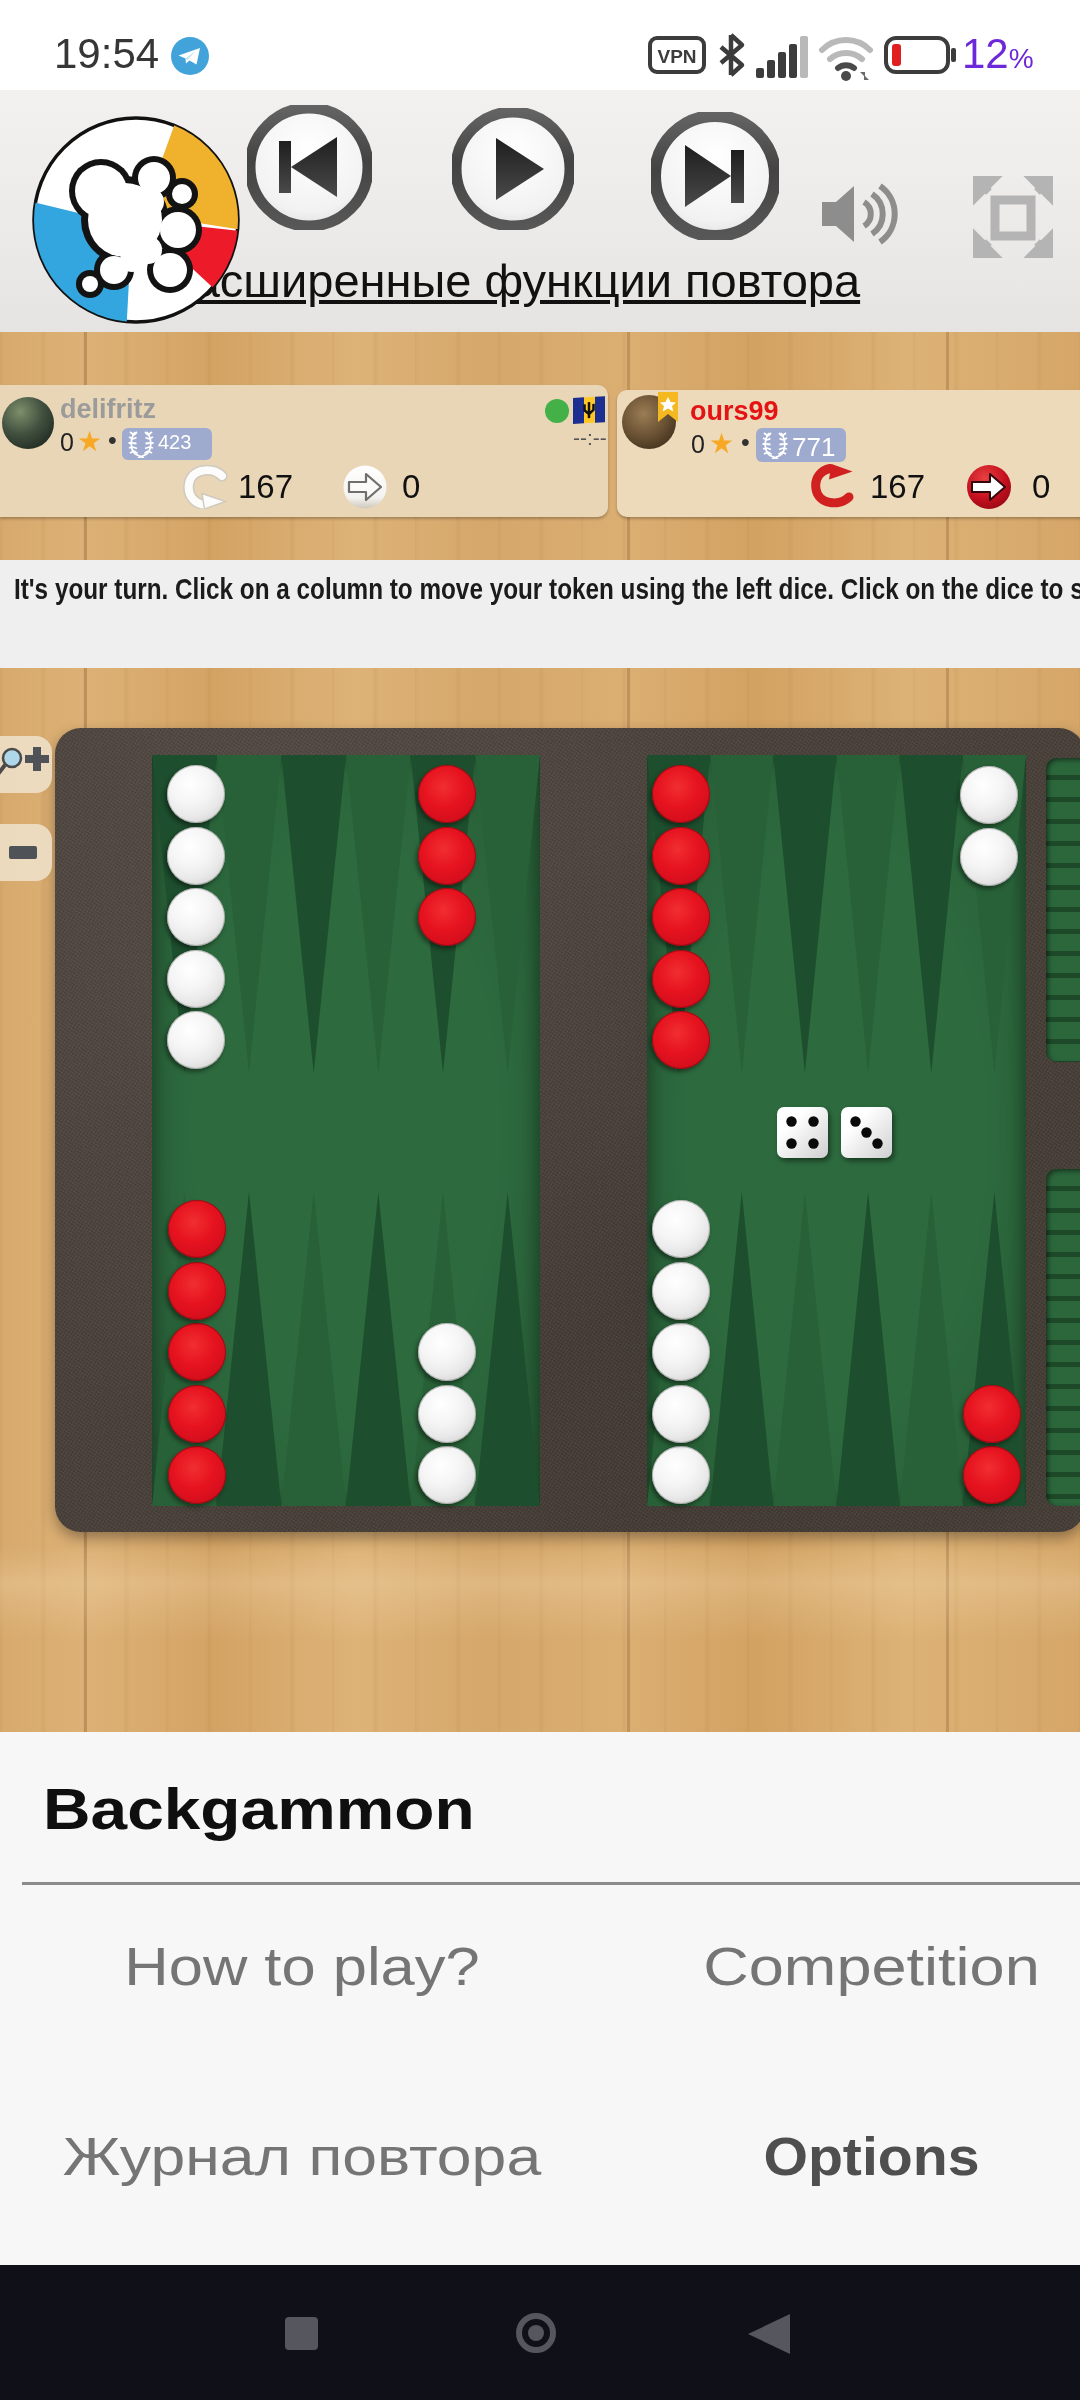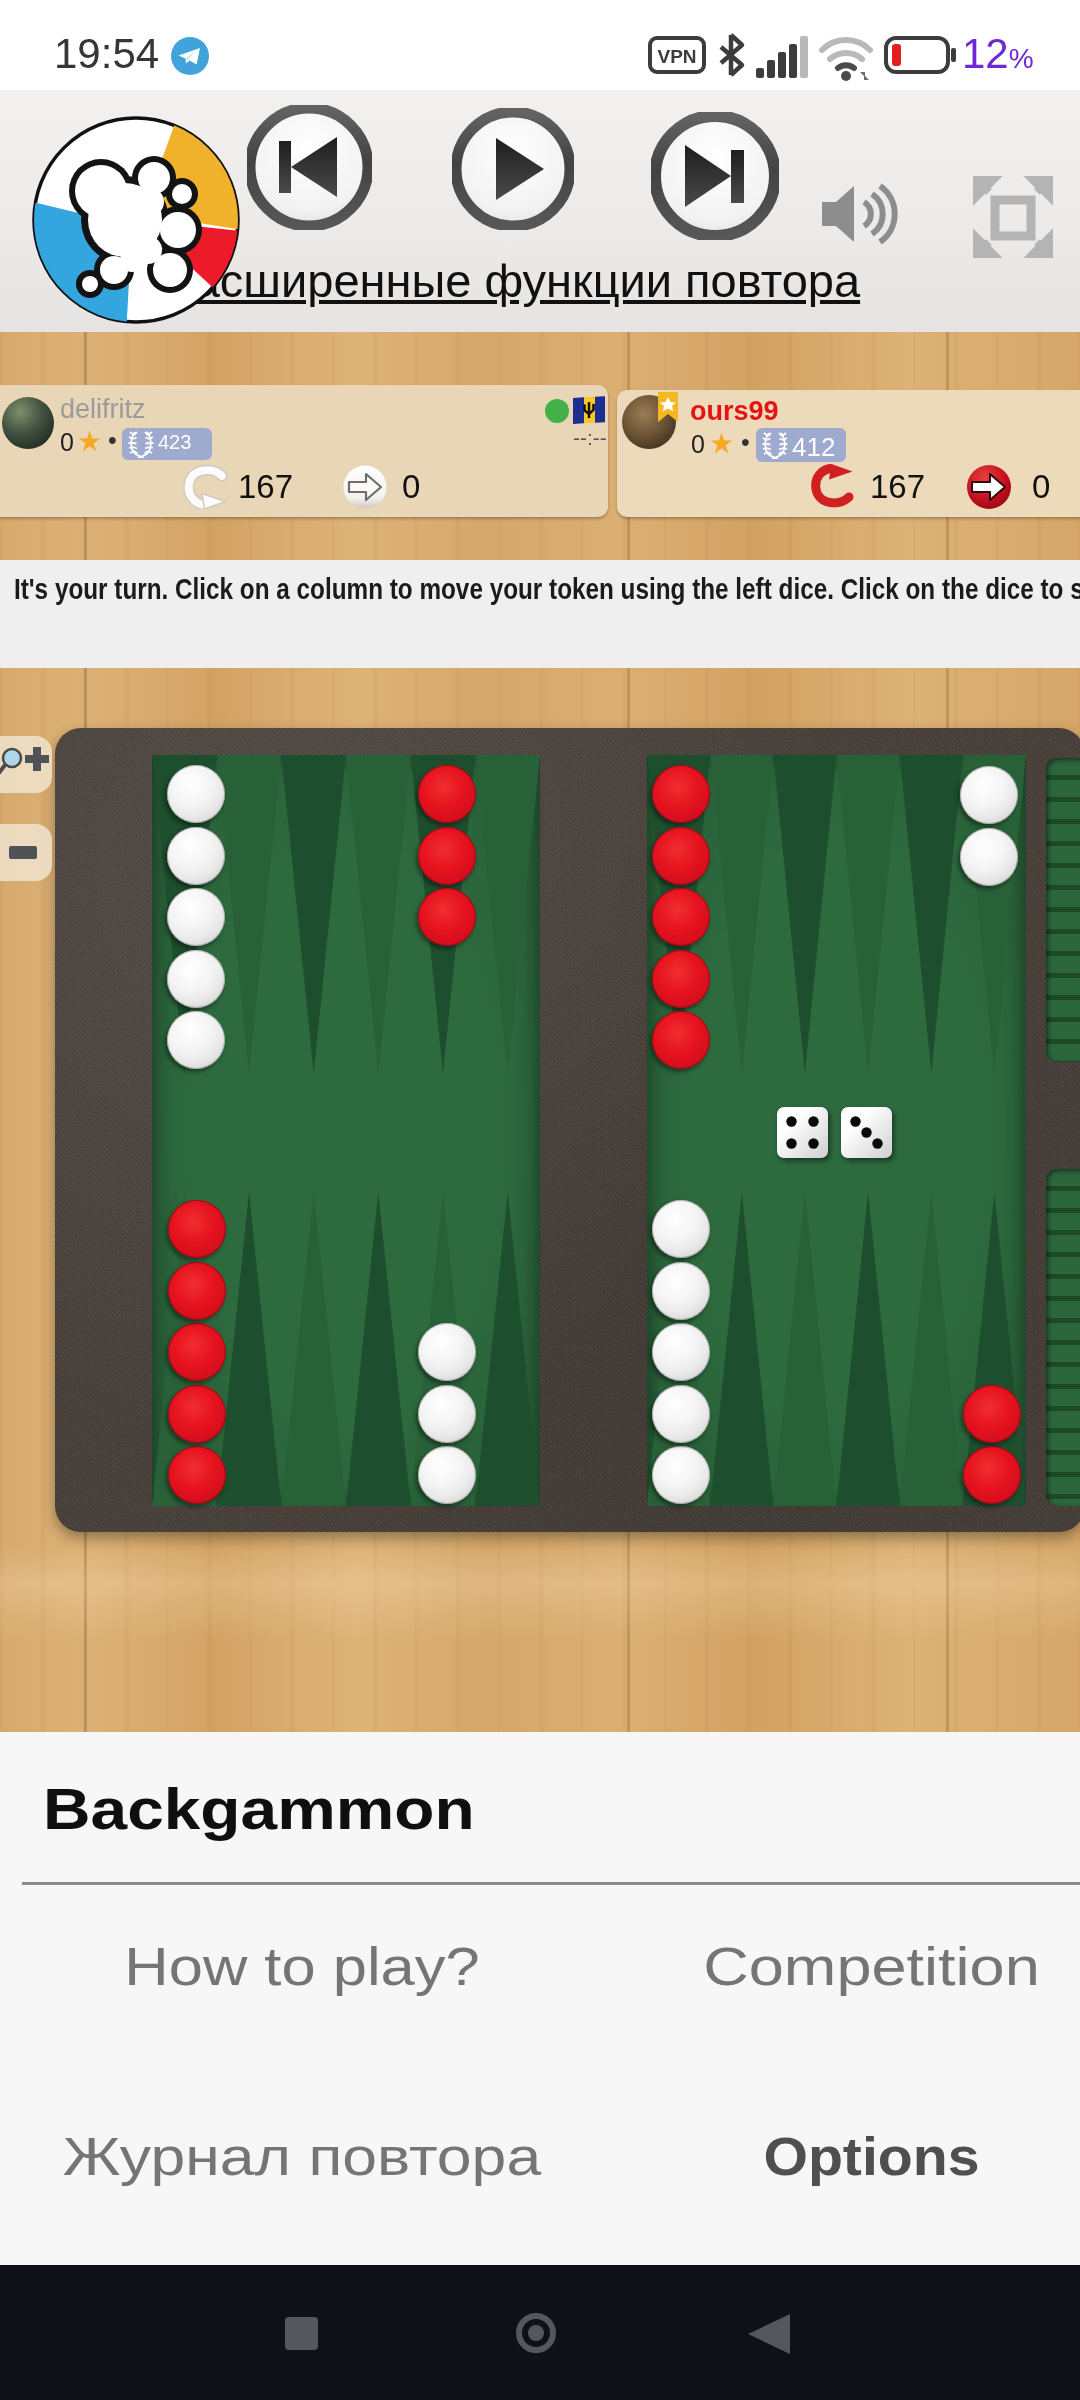--- a/index.html
+++ b/index.html
@@ -169,21 +169,21 @@
 <div class="abs" style="left:946px;top:332px;width:3px;height:1400px;background:rgba(90,55,20,0.22);"></div>
 
 <div class="abs" style="left:0;top:1545px;width:1080px;height:95px;background:linear-gradient(rgba(255,238,205,0), rgba(255,238,205,0.22) 40%, rgba(255,238,205,0) 100%);"></div>
 
 <div class="abs" style="left:0;top:385px;width:608px;height:132px;background:#e9d6b7;
   border-radius:0 10px 10px 0;box-shadow:0 2px 3px rgba(0,0,0,0.25);"></div>
 
 <div class="abs" style="left:2px;top:397px;width:52px;height:52px;border-radius:50%;
   background:radial-gradient(circle at 35% 28%, #7d8f6b 0%, #41503f 45%, #141b15 100%);"></div>
 
-<div class="abs" style="left:60px;top:394px;font-size:27px;font-weight:normal;color:#9b9b9b;">delifritz</div>
+<div class="abs" style="left:60px;top:394px;font-size:27px;font-weight:bold;color:#9b9b9b;">delifritz</div>
 
 <div class="abs" style="left:60px;top:428px;font-size:25px;color:#222;">0</div>
 
 <div class="abs" style="left:77px;top:425px;font-size:28px;color:#f7a825;">★</div>
 
 <div class="abs" style="left:108px;top:426px;font-size:25px;color:#333;">•</div>
 
 <div class="abs" style="left:122px;top:428px;width:90px;height:32px;border-radius:6px;background:#9fabce;"></div>
 
 <svg class="abs" style="left:126px;top:430px;" width="30" height="28" viewBox="0 0 30 28">
@@ -261,21 +261,21 @@
     <path d="M9 2 C4 9 4 18 9 24"></path>
       <path d="M21 2 C26 9 26 18 21 24"></path>
     <path d="M8 5 l-4 -3 M7 9 l-4 -2 M6.5 13 l-4 0 M7 17 l-4 1 M8 21 l-4 2"></path>
     <path d="M8 5 l3 -3 M7 9 l3.5 -1.5 M6.5 13 l4 0.5 M7 17 l4 1.5 M8 21 l3.5 2.5"></path>
     <path d="M22 5 l4 -3 M23 9 l4 -2 M23.5 13 l4 0 M23 17 l4 1 M22 21 l4 2"></path>
     <path d="M22 5 l-3 -3 M23 9 l-3.5 -1.5 M23.5 13 l-4 0.5 M23 17 l-4 1.5 M22 21 l-3.5 2.5"></path>
     <path d="M9 24 L18 28 M21 24 L12 28"></path>
   </g>
 </svg>
 
-<div class="abs" style="left:792px;top:432px;font-size:26px;color:#fff;">412</div>
+<div class="abs" style="left:792px;top:432px;font-size:26px;color:#fff;">771</div>
 
 <svg class="abs" style="left:809px;top:464px;" width="46" height="44" viewBox="0 0 46 44">
   <path d="M40 33 C30 43 9 40 7 25 C5 13 13 6 21 4.5" fill="none" stroke="#d02020" stroke-width="9" stroke-linecap="round"></path>
   <path d="M20 15.5 L43.5 7.5 L22.5 0 Z" fill="#d02020"></path>
 </svg>
 
 <div class="abs" style="left:870px;top:468px;font-size:33px;color:#111;">167</div>
 
 <svg class="abs" style="left:966px;top:464px;" width="46" height="46" viewBox="0 0 46 46">
   <defs>

